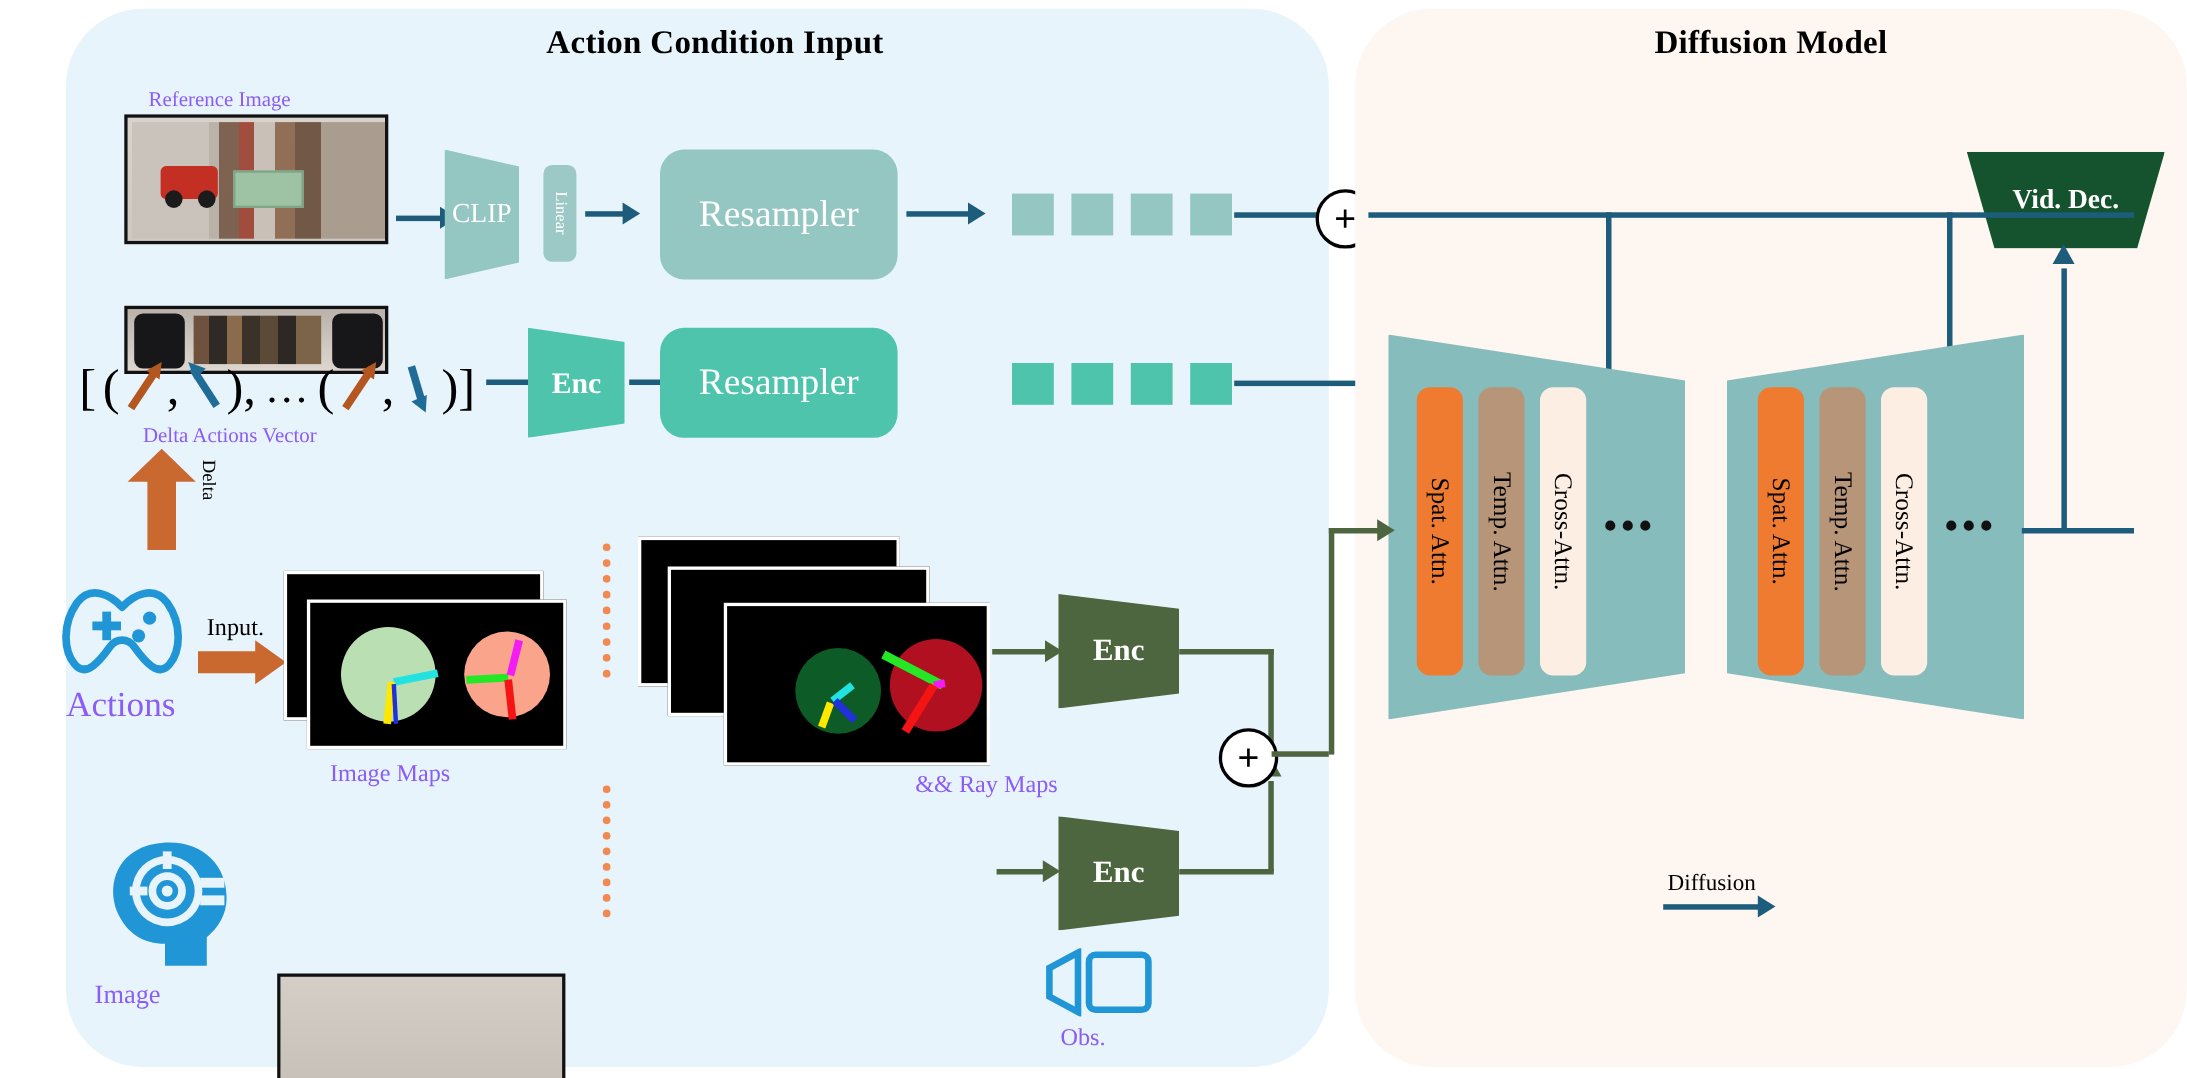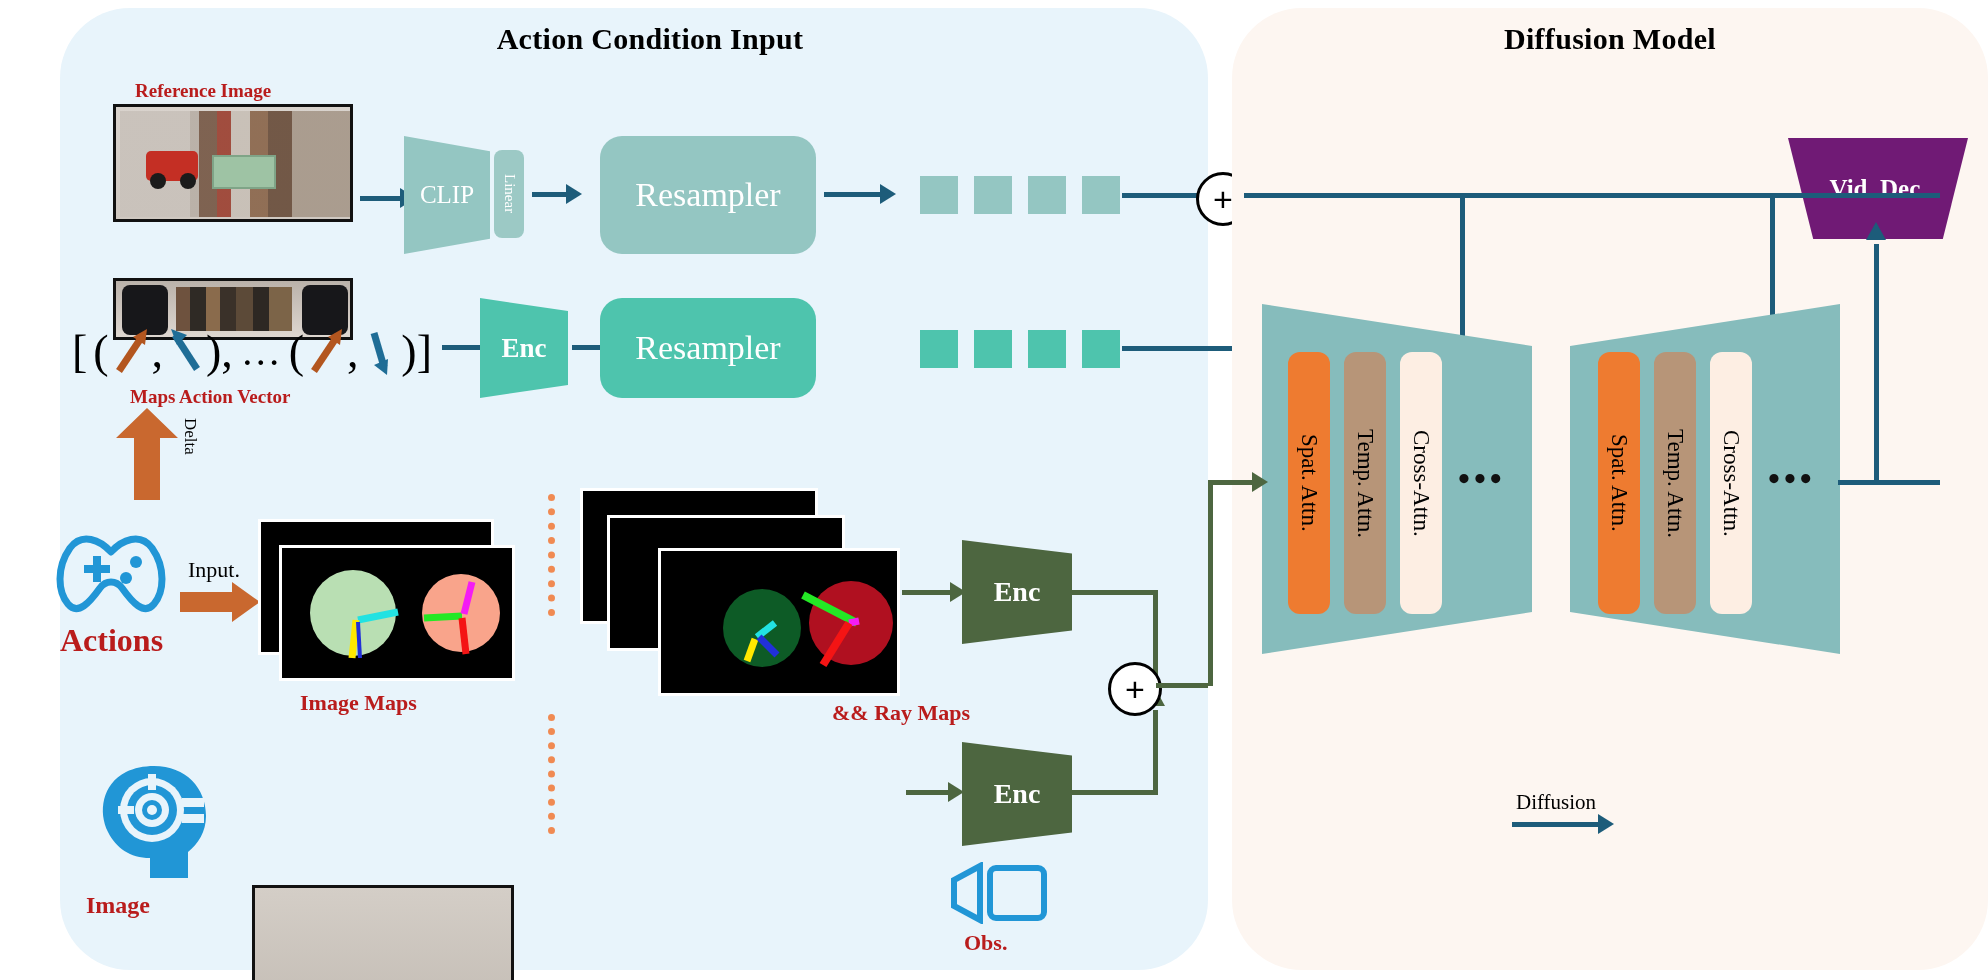--- a/index.html
+++ b/index.html
@@ -10,21 +10,21 @@
   
   #left-panel{left:60px;top:8px;width:1148px;height:962px;
       background:#e8f4fb;border-radius:70px;}
   #right-panel{left:1232px;top:8px;width:756px;height:962px;
       background:#fdf6f1;border-radius:70px;}
 
   .panel-title{font-weight:bold;font-size:30px;color:#000;text-align:center;
       letter-spacing:.3px;}
 
   
-  .lbl{font-weight:bold;font-size:19px;color:#b91c1c;white-space:nowrap;}
+  .lbl{font-weight:normal;font-size:19px;color:#8b5cf6;white-space:nowrap;}
   .lbl-sm{font-size:17px;color:#000;white-space:nowrap;}
   .white-txt{color:#fff;}
 
   
   .trap-r{ 
      clip-path:polygon(0 0,100% 13%,100% 87%,0 100%);}
   .trap-down{ 
      clip-path:polygon(0 0,100% 0,86% 100%,14% 100%);}
   .unet-left{clip-path:polygon(0 0,100% 12%,100% 88%,0 100%);}
   .unet-right{clip-path:polygon(0 12%,100% 0,100% 100%,0 88%);}
@@ -79,21 +79,21 @@
       linear-gradient(90deg,#6e523e 0 12%,#2f2a25 12% 26%,#8a6b4c 26% 38%,#3a3129 38% 52%,
       #5c4a38 52% 66%,#2d2823 66% 80%,#7c6448 80% 100%);"></div>
   <div class="abs" style="left:6px;top:4px;width:46px;height:50px;background:#17171a;border-radius:8px;"></div>
   <div class="abs" style="left:186px;top:4px;width:46px;height:50px;background:#17171a;border-radius:8px;"></div>
 </div>
 
 <div class="abs" style="left:360px;top:196px;width:42px;height:5px;background:#1d5c7a;"></div>
 <div class="abs" style="left:400px;top:188px;width:0;height:0;border-left:16px solid #1d5c7a;
      border-top:10px solid transparent;border-bottom:10px solid transparent;"></div>
 
-<div class="abs trap-r" style="left:404px;top:136px;width:86px;height:118px;background:#94c6c2;
+<div class="abs trap-r" style="left:404px;top:136px;width:68px;height:118px;background:#94c6c2;
      display:flex;align-items:center;justify-content:center;">
   <span class="white-txt" style="font-size:25px;">CLIP</span>
 </div>
 
 <div class="abs rbox" style="left:494px;top:150px;width:30px;height:88px;background:#9cc9c5;
      display:flex;align-items:center;justify-content:center;border-radius:8px;">
   <span class="white-txt vert-lbl" style="font-size:15px;">Linear</span>
 </div>
 
 <div class="abs" style="left:532px;top:192px;width:36px;height:5px;background:#1d5c7a;"></div>
@@ -135,21 +135,21 @@
       <polygon points="36,4 34,20 22,12" fill="#b3561f"></polygon>
     </svg>
   <span>,</span>
   <svg width="42" height="52" style="margin:0 2px;">
       <line x1="14" y1="8" x2="24" y2="42" stroke="#1f6d96" stroke-width="7"></line>
       <polygon points="27,50 14,40 28,34" fill="#1f6d96"></polygon>
     </svg>
   <span>)</span>
   <span>]</span>
 </div>
-<div class="abs lbl" style="left:130px;top:386px;">Maps Action Vector</div>
+<div class="abs lbl" style="left:130px;top:386px;">Delta Actions Vector</div>
 
 <div class="abs" style="left:442px;top:345px;width:42px;height:5px;background:#1d5c7a;"></div>
 <div class="abs" style="left:482px;top:337px;width:0;height:0;border-left:16px solid #1d5c7a;
      border-top:10px solid transparent;border-bottom:10px solid transparent;"></div>
 
 <div class="abs trap-r" style="left:480px;top:298px;width:88px;height:100px;background:#4ec4ad;
      display:flex;align-items:center;justify-content:center;">
   <span class="white-txt" style="font-size:27px;font-weight:bold;">Enc</span>
 </div>
 <div class="abs" style="left:572px;top:345px;width:30px;height:5px;background:#1d5c7a;"></div>
@@ -286,21 +286,21 @@
 <svg class="abs" style="left:950px;top:862px;" width="110" height="62">
   <polygon points="30,4 30,58 4,44 4,18" fill="none" stroke="#2196d6" stroke-width="6"></polygon>
   <rect x="40" y="6" width="54" height="50" rx="6" fill="none" stroke="#2196d6" stroke-width="6"></rect>
 </svg>
 <div class="abs lbl" style="left:964px;top:930px;font-size:22px;">Obs.</div>
 
 <div class="abs" id="right-panel"></div>
 
 <div class="abs panel-title" style="left:1232px;top:22px;width:756px;">Diffusion Model</div>
 
-<div class="abs trap-down" style="left:1788px;top:138px;width:180px;height:101px;background:#701a75;
+<div class="abs trap-down" style="left:1788px;top:138px;width:180px;height:88px;background:#14532d;
      display:flex;align-items:center;justify-content:center;">
   <span class="white-txt" style="font-size:25px;font-weight:bold;text-align:center;line-height:1.1;">Vid. Dec.</span>
 </div>
 
 <div class="abs" style="left:1244px;top:193px;width:696px;height:5px;background:#1d5c7a;"></div>
 <div class="abs" style="left:1460px;top:193px;width:5px;height:168px;background:#1d5c7a;"></div>
 <div class="abs" style="left:1452px;top:356px;width:0;height:0;border-top:18px solid #1d5c7a;
      border-left:10px solid transparent;border-right:10px solid transparent;"></div>
 <div class="abs" style="left:1770px;top:193px;width:5px;height:168px;background:#1d5c7a;"></div>
 <div class="abs" style="left:1762px;top:356px;width:0;height:0;border-top:18px solid #1d5c7a;

